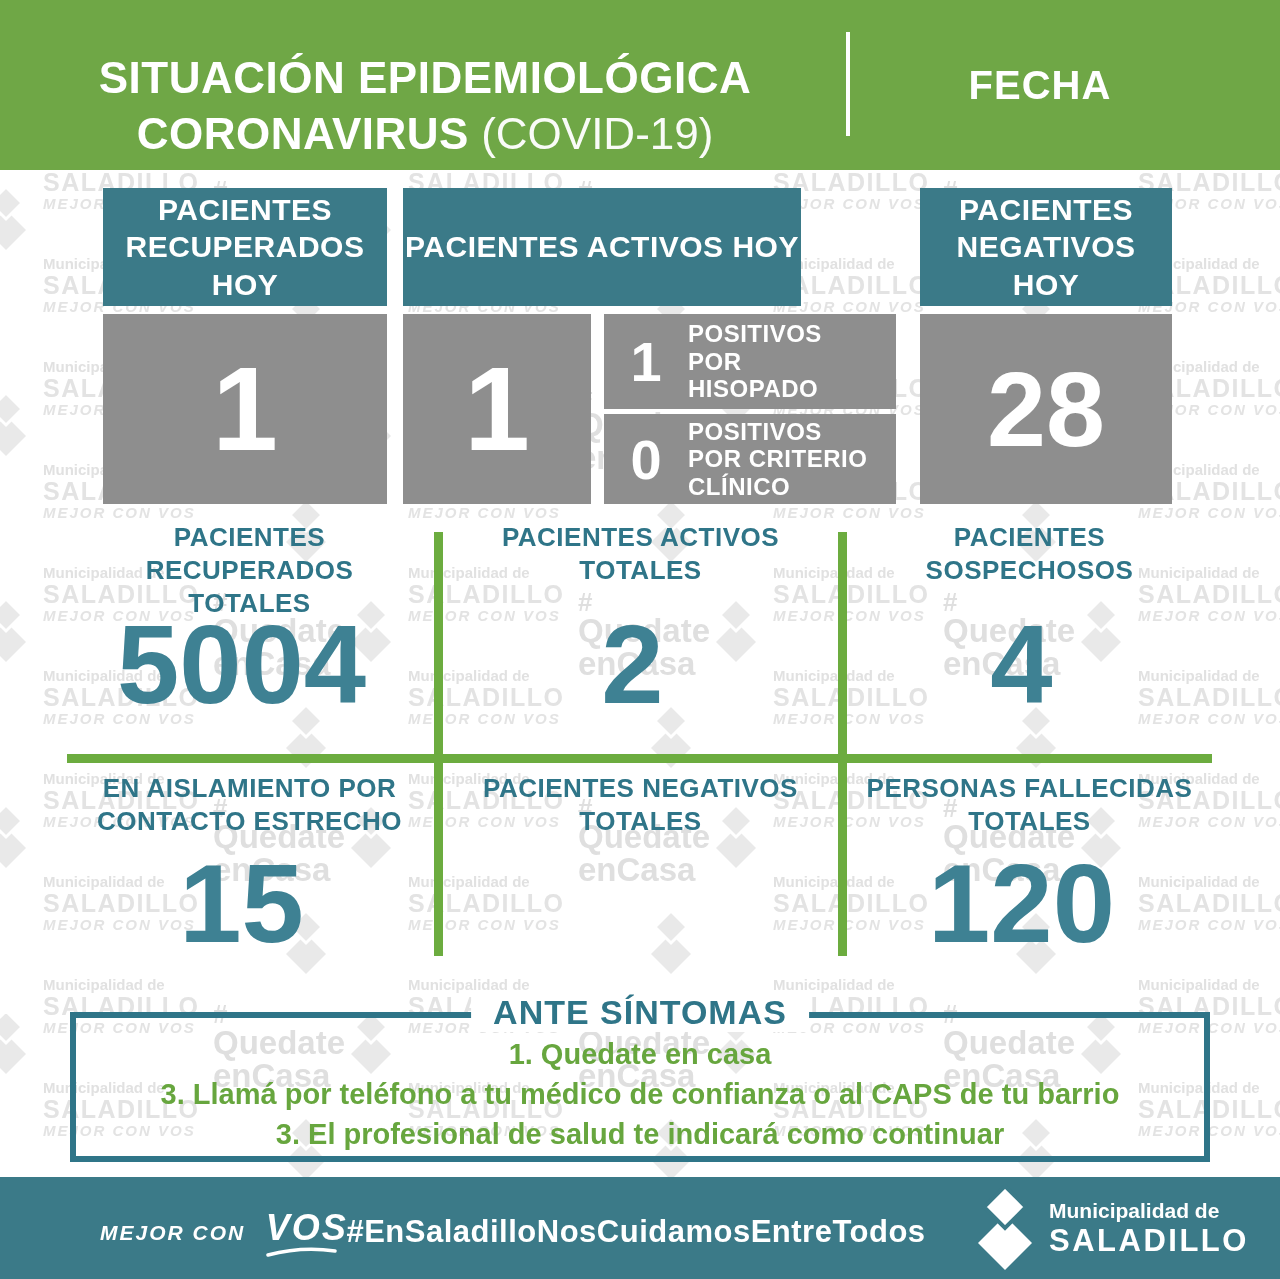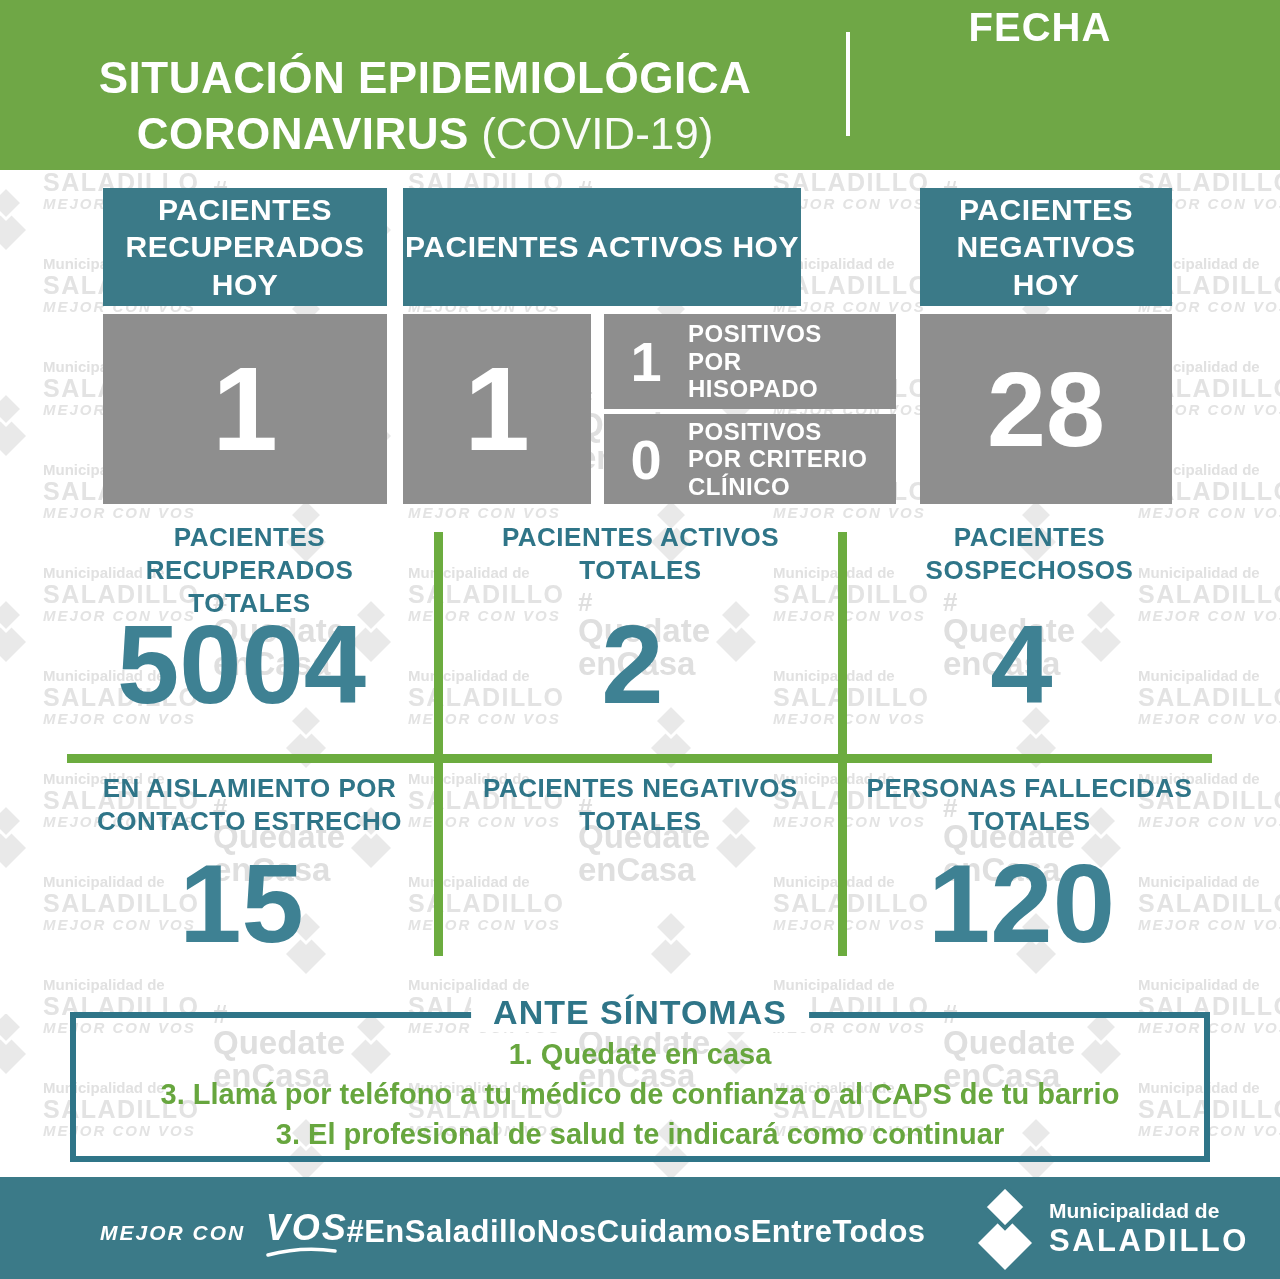--- a/index.html
+++ b/index.html
@@ -28,21 +28,21 @@
   
   .top-banner { position:absolute; left:0; top:0; width:1280px; height:170px; background:#6FA746; }
   .title-block { position:absolute; left:40px; top:0; width:770px; height:212px;
     display:flex; flex-direction:column; justify-content:center; align-items:center; color:#fff; }
   .title-l1 { font-size:44px; font-weight:800; letter-spacing:0.5px; line-height:56px; }
   .title-l2 { font-size:44px; line-height:56px; }
   .title-l2 .bold { font-weight:800; letter-spacing:0.5px; }
   .title-l2 .light { font-weight:400; opacity:0.96; }
   .header-divider { position:absolute; left:846px; top:32px; width:4px; height:104px; background:#ffffff; }
   .fecha-block { position:absolute; left:868px; top:0; width:344px; height:170px; color:#fff;
-    display:flex; flex-direction:column; justify-content:flex-start; align-items:center; }
+    display:flex; flex-direction:column; justify-content:center; align-items:center; }
   .fecha-label, .fecha-value { font-size:40px; font-weight:800; line-height:54px; letter-spacing:1px; }
 
   
   .thead { position:absolute; top:188px; height:118px; background:#3B7A88; color:#fff;
     display:flex; align-items:center; justify-content:center; text-align:center;
     font-size:30px; font-weight:800; line-height:1.25; white-space:pre-line; letter-spacing:0.5px; }
   .th1 { left:103px; width:284px; }
   .th2 { left:403px; width:398px; }
   .th3 { left:920px; width:252px; }
   .graybox { position:absolute; background:#8E8E8E; color:#fff;

